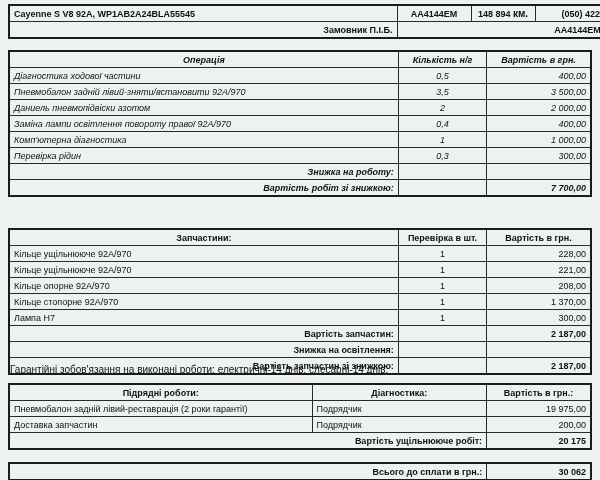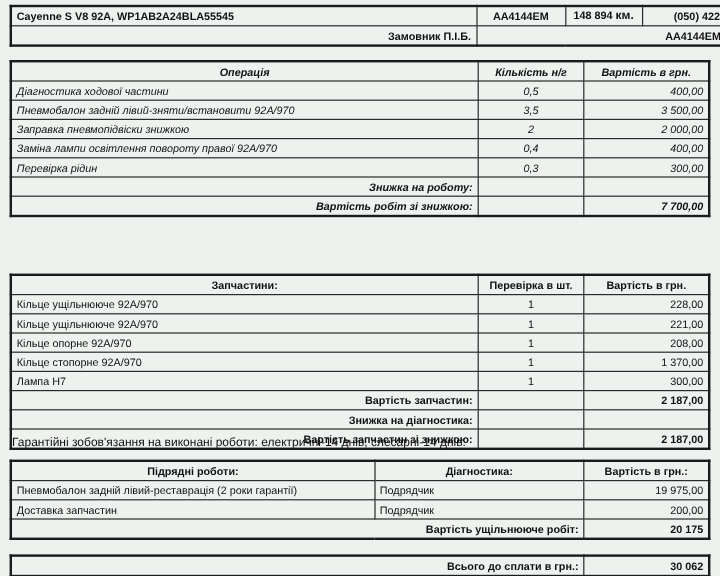--- a/index.html
+++ b/index.html
@@ -167,28 +167,33 @@
         <td>Діагностика ходової частини</td>
         <td class="num">0,5</td>
         <td class="money">400,00</td>
       </tr>
       <tr>
         <td>Пневмобалон задній лівий-зняти/встановити 92А/970</td>
         <td class="num">3,5</td>
         <td class="money">3 500,00</td>
       </tr>
       <tr>
-        <td>Заправка пневмопідвіски знижкою</td>
+        <td>Даниель пневмопідвіски азотом</td>
         <td class="num">2</td>
         <td class="money">2 000,00</td>
       </tr>
       <tr>
         <td>Заміна лампи освітлення повороту правої 92А/970</td>
         <td class="num">0,4</td>
         <td class="money">400,00</td>
+      </tr>
+      <tr>
+        <td>Комп'ютерна діагностика</td>
+        <td class="num">1</td>
+        <td class="money">1 000,00</td>
       </tr>
       <tr>
         <td>Перевірка рідин</td>
         <td class="num">0,3</td>
         <td class="money">300,00</td>
       </tr>
       <tr>
         <td class="lbl-right">Знижка на роботу:</td>
         <td class="num"></td>
         <td class="money bold"></td>
@@ -237,21 +242,21 @@
         <td>Лампа Н7</td>
         <td class="num">1</td>
         <td class="money">300,00</td>
       </tr>
       <tr>
         <td class="lbl-right">Вартість запчастин:</td>
         <td class="num"></td>
         <td class="money bold">2 187,00</td>
       </tr>
       <tr>
-        <td class="lbl-right">Знижка на діагностика:</td>
+        <td class="lbl-right">Знижка на освітлення:</td>
         <td class="num"></td>
         <td class="money bold"></td>
       </tr>
       <tr>
         <td class="lbl-right">Вартість запчастин зі знижкою:</td>
         <td class="num"></td>
         <td class="money bold">2 187,00</td>
       </tr>
     </tbody>
   </table>

